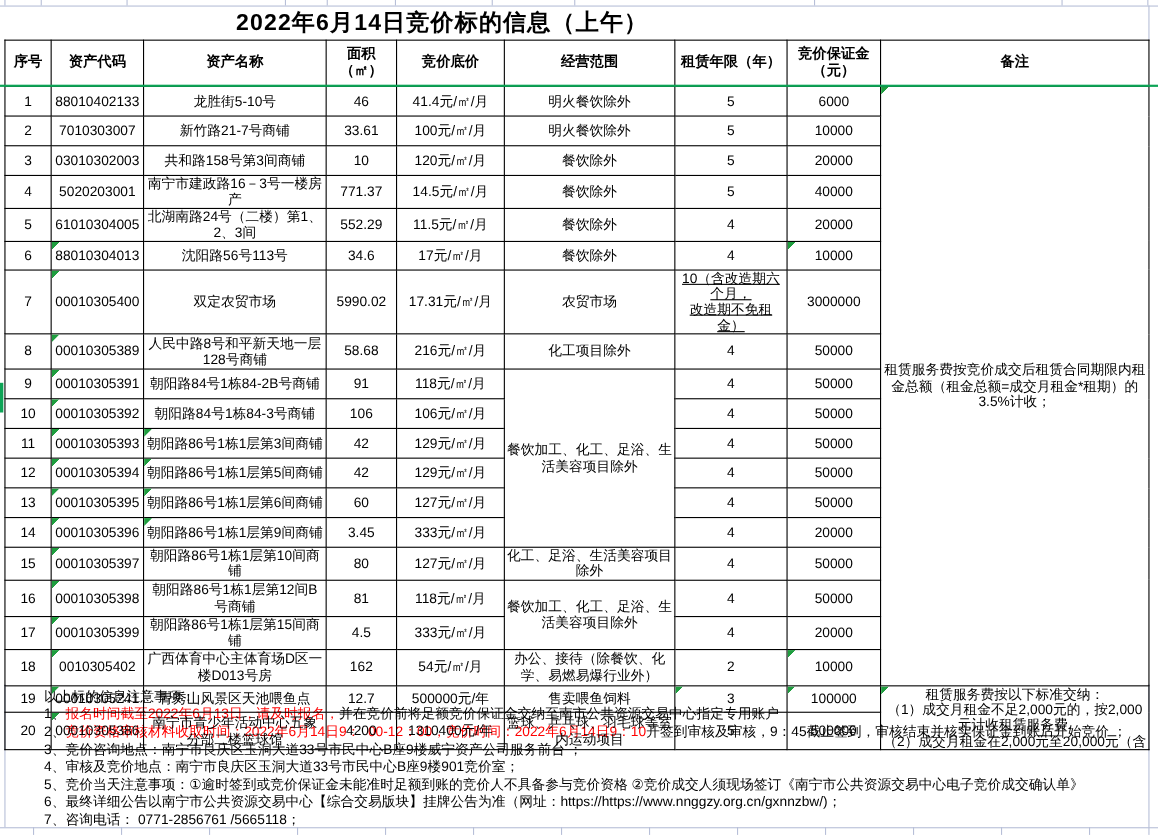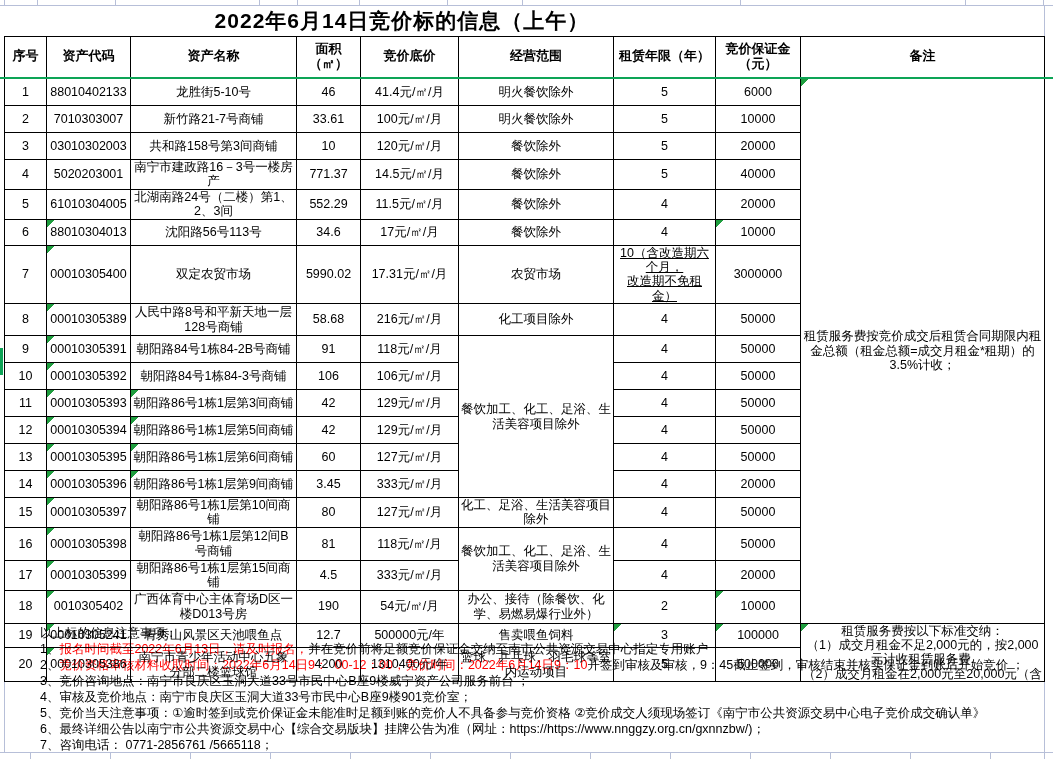--- a/index.html
+++ b/index.html
@@ -232,21 +232,21 @@
         <td>朝阳路86号1栋1层第15间商铺</td>
         <td>4.5</td>
         <td>333元/㎡/月</td>
         <td>4</td>
         <td>20000</td>
       </tr>
       <tr style="height: 33px;">
         <td>18</td>
         <td>0010305402<i class="tm"></i></td>
         <td>广西体育中心主体育场D区一楼D013号房</td>
-        <td>190</td>
+        <td>162</td>
         <td>54元/㎡/月</td>
         <td>办公、接待（除餐饮、化学、易燃易爆行业外）</td>
         <td>2</td>
         <td>10000<i class="tm"></i></td>
       </tr>
       <tr style="height: 22px;">
         <td>19</td>
         <td>00010305241<i class="tm"></i></td>
         <td>青秀山风景区天池喂鱼点</td>
         <td>12.7</td>

